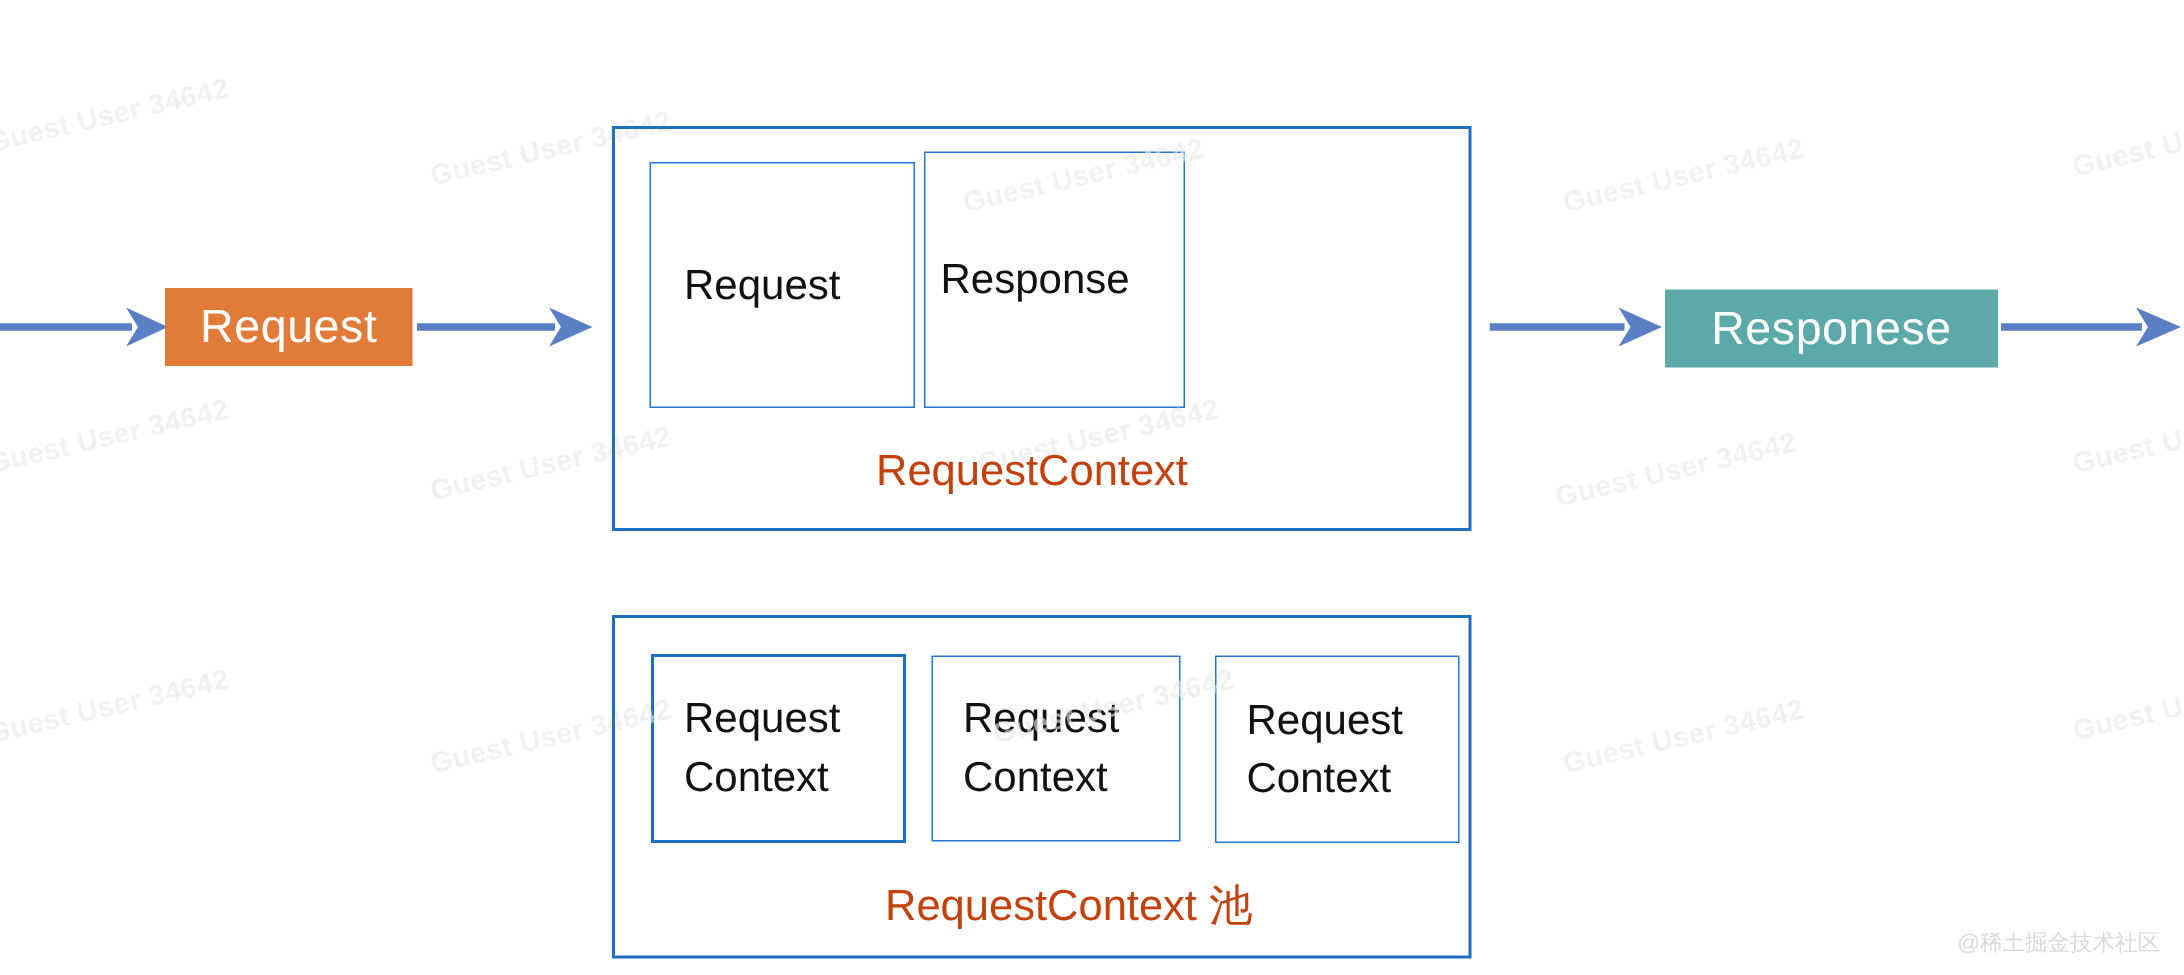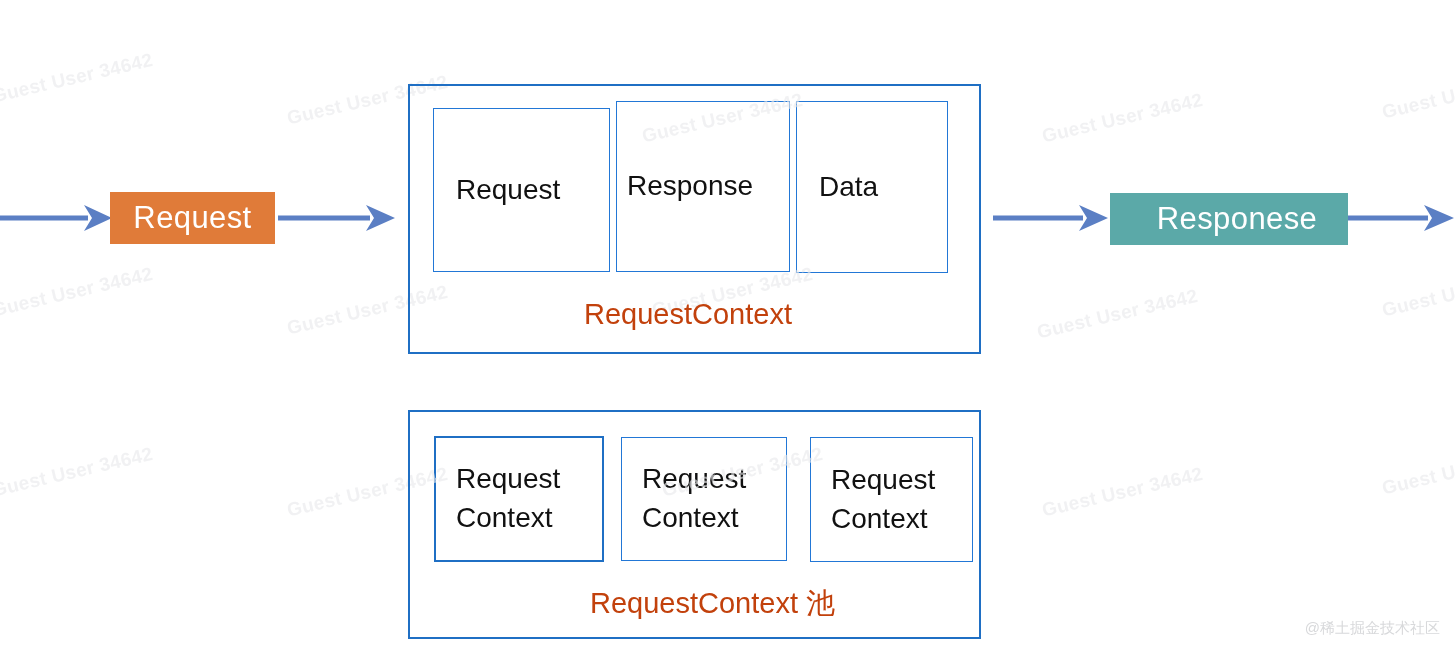--- a/index.html
+++ b/index.html
@@ -56,21 +56,20 @@
   }
   #chip-request {
     left: 110px; top: 192px;
     width: 165px; height: 52px;
     background: #E07B39;
   }
   #chip-responese {
     left: 1110px; top: 193px;
     width: 222px; height: 52px;
     background: #5BA9A8;
-    padding-left: 16px;
   }
 
   
   .arrow {
     position: absolute;
     z-index: 3;
   }
 
   
   .outer-box {
@@ -200,23 +199,20 @@
   </div>
 
   <div id="ctx-box-top" class="outer-box"></div>
 
   <div id="field-request" class="inner-box">
     <span class="inner-label">Request</span>
   </div>
   <div id="field-response" class="inner-box">
     <span class="inner-label">Response</span>
   </div>
-  <div id="field-data" class="inner-box">
-    <span class="inner-label">Data</span>
-  </div>
 
   <div id="caption-top" class="caption">RequestContext</div>
 
   <div id="ctx-box-pool" class="outer-box"></div>
 
   <div id="pool-item-0" class="inner-box thick">
     <span class="inner-label">Request
 Context</span>
   </div>
   <div id="pool-item-1" class="inner-box">

